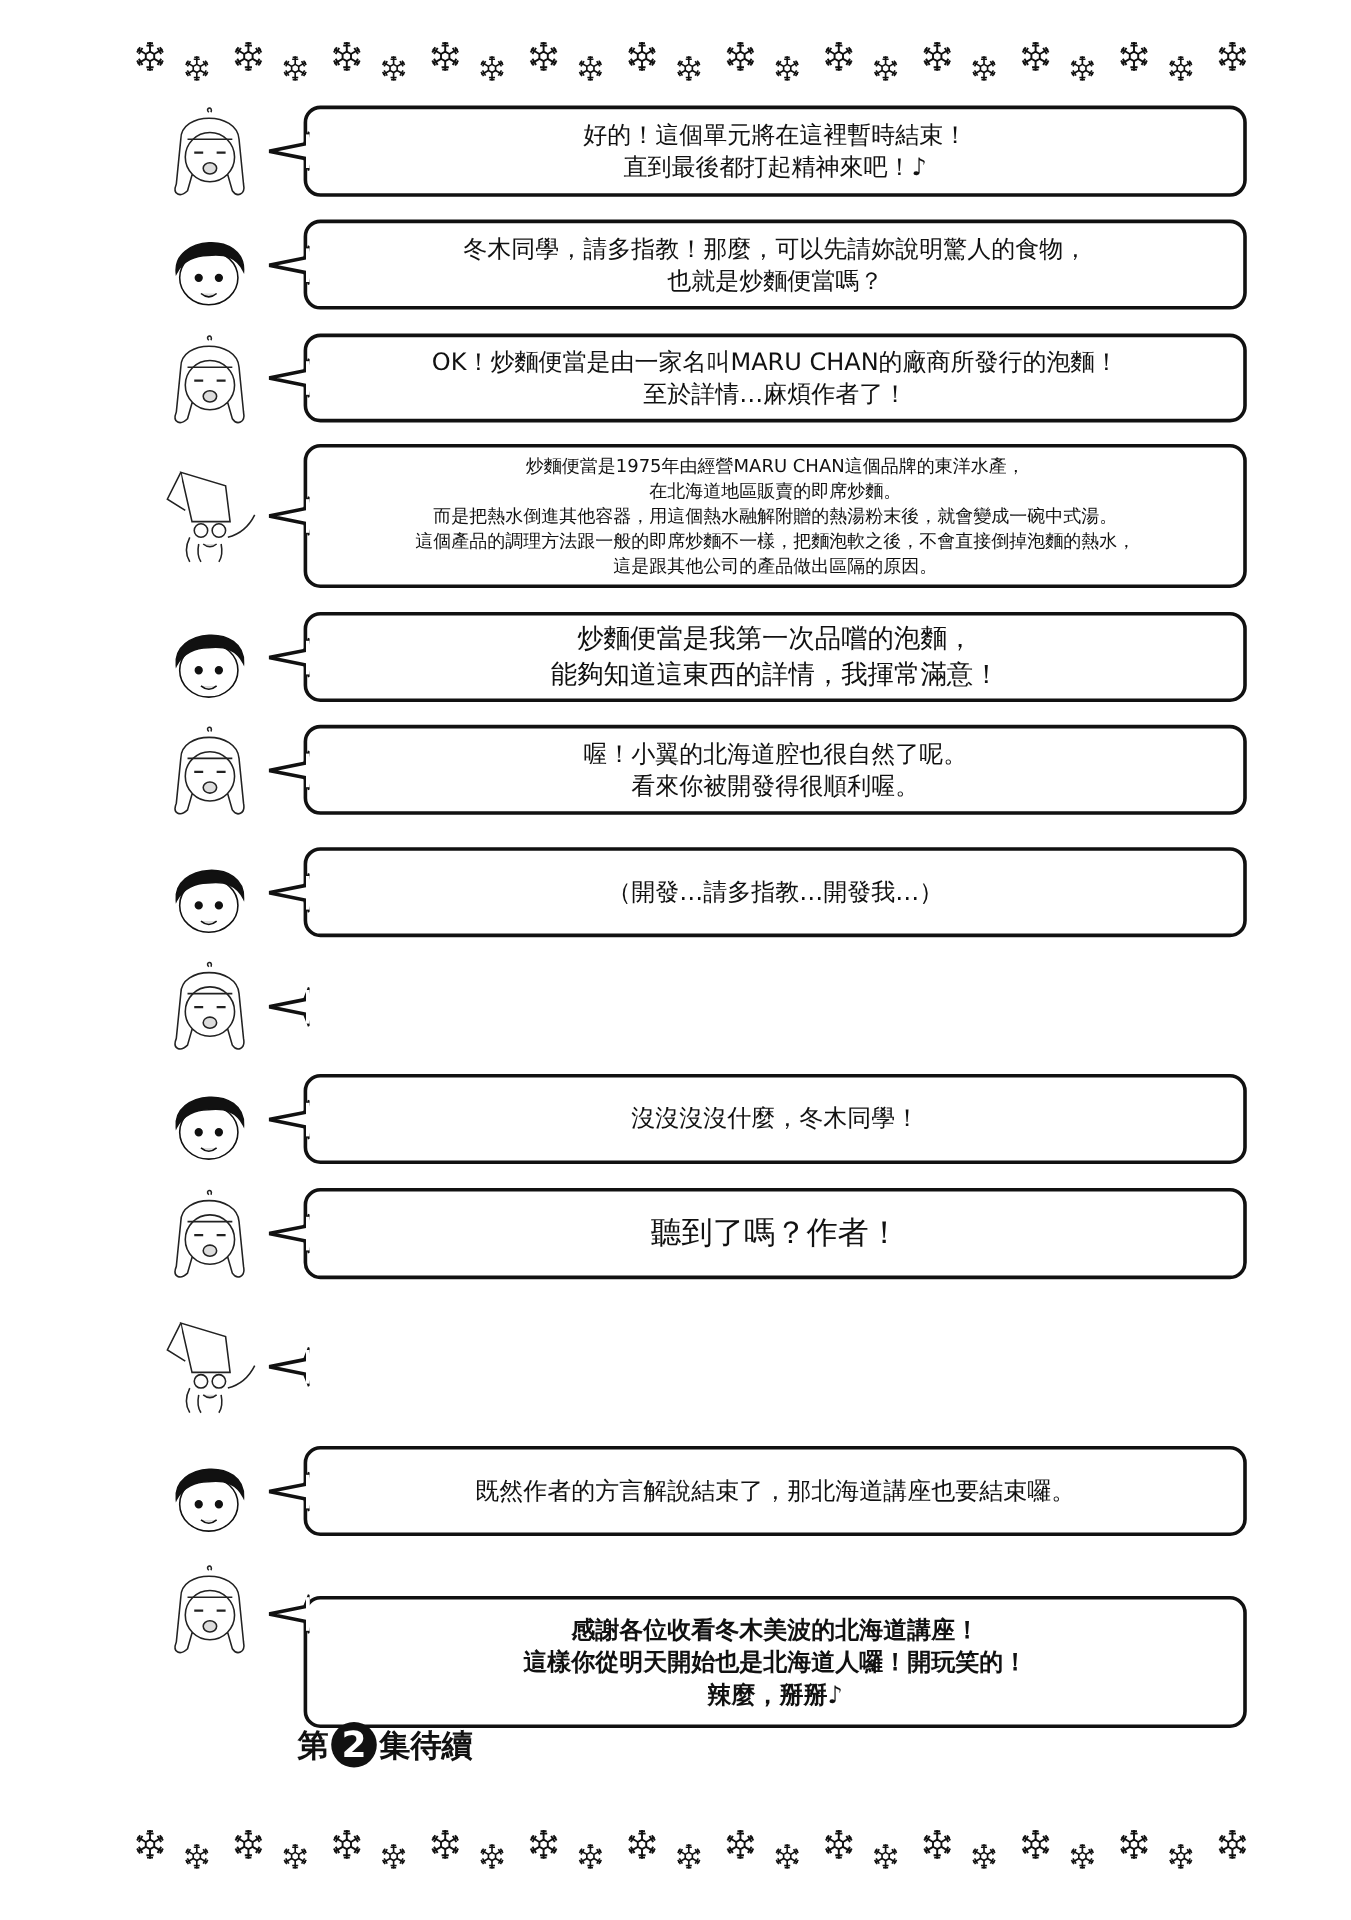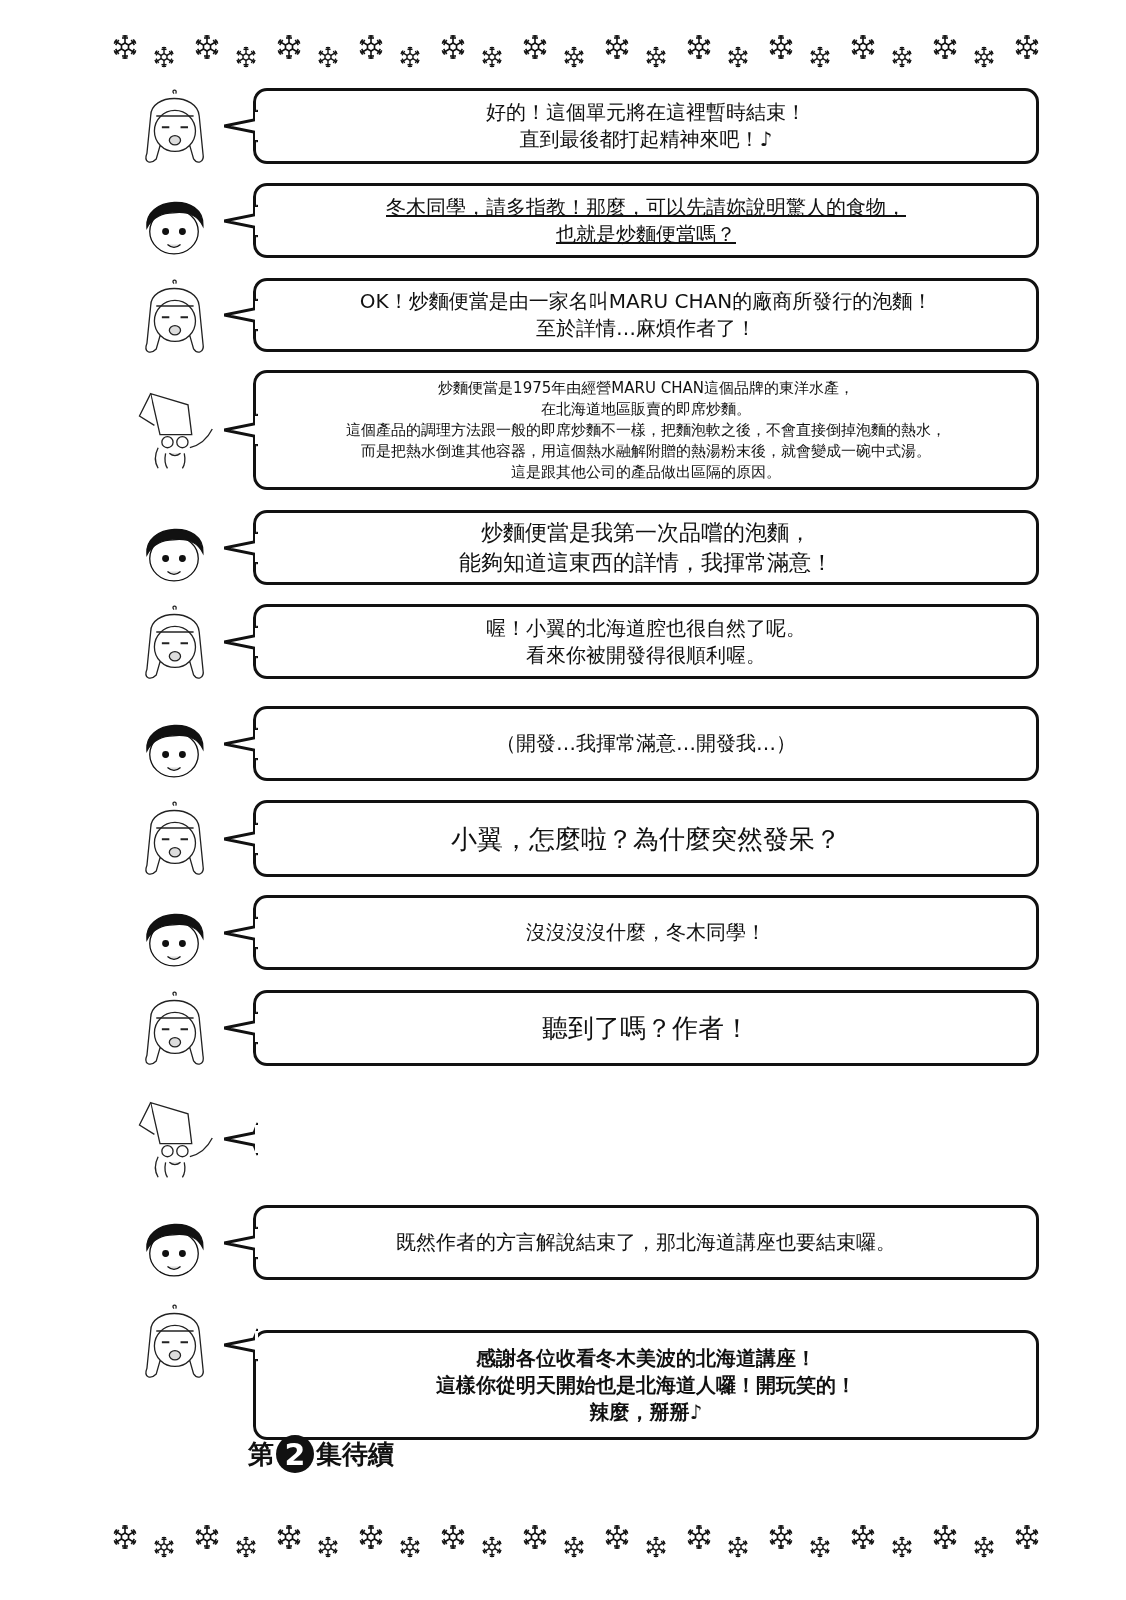--- a/index.html
+++ b/index.html
@@ -869,21 +869,21 @@
     <div class="row" style="top: 183px; height: 75px;">
       <div class="face" style="top: 0px; height: 84px;"><svg viewBox="0 0 90 90" width="100%" height="100%">
           <g stroke="#111" stroke-width="1.4">
             <ellipse cx="45" cy="52" rx="26" ry="24" fill="#fff"></ellipse>
             <path d="M16 48 C12 14 78 10 76 46 C70 34 60 30 44 32 C34 32 22 36 16 48 Z" fill="#111"></path>
             <circle cx="36" cy="52" r="3" fill="#111"></circle>
             <circle cx="54" cy="52" r="3" fill="#111"></circle>
             <path d="M38 66 q7 6 14 0" fill="#ddd"></path>
           </g>
         </svg></div>
-      <div class="bubble sz-m" style="top: 0px; height: 75px; text-decoration: underline;">
+      <div class="bubble sz-m" style="top: 0px; height: 75px;">
         <span class="line">冬木同學，請多指教！那麼，可以先請妳說明驚人的食物，</span>
         <span class="line">也就是炒麵便當嗎？</span>
       </div>
       <div class="tail" style="top: 17.5px;"><svg viewBox="0 0 34 40" width="34" height="40">
           <path d="M34 4 L30 14 L0 20 L30 26 L34 36" fill="#fff" stroke="#111" stroke-width="3" stroke-linejoin="miter"></path>
           <rect x="31" y="6" width="6" height="28" fill="#fff"></rect>
         </svg></div>
     </div>
     <div class="row" style="top: 278px; height: 68px; border-radius: 23px;">
       <div class="face" style="top: 0px; height: 84px;"><svg viewBox="0 0 90 90" width="100%" height="100%">
@@ -912,22 +912,22 @@
             <path d="M20 6 L8 30 L24 40"></path>
             <circle cx="38" cy="58" r="6"></circle>
             <circle cx="54" cy="58" r="6"></circle>
             <path d="M40 70 q6 5 12 0" fill="#ddd"></path>
             <path d="M28 64 q-6 12 0 22 M36 70 q-2 10 2 16 M56 70 q2 10 -2 16 M62 64 q16 -4 24 -20"></path>
           </g>
         </svg></div>
       <div class="bubble sz-s" style="top: 0px; height: 120px;">
         <span class="line">炒麵便當是1975年由經營MARU CHAN這個品牌的東洋水產，</span>
         <span class="line">在北海道地區販賣的即席炒麵。</span>
+        <span class="line">而是把熱水倒進其他容器，用這個熱水融解附贈的熱湯粉末後，就會變成一碗中式湯。</span>
         <span class="line">這個產品的調理方法跟一般的即席炒麵不一樣，把麵泡軟之後，不會直接倒掉泡麵的熱水，</span>
-        <span class="line">而是把熱水倒進其他容器，用這個熱水融解附贈的熱湯粉末後，就會變成一碗中式湯。</span>
         <span class="line">這是跟其他公司的產品做出區隔的原因。</span>
       </div>
       <div class="tail" style="top: 40px;"><svg viewBox="0 0 34 40" width="34" height="40">
           <path d="M34 4 L30 14 L0 20 L30 26 L34 36" fill="#fff" stroke="#111" stroke-width="3" stroke-linejoin="miter"></path>
           <rect x="31" y="6" width="6" height="28" fill="#fff"></rect>
         </svg></div>
     </div>
     <div class="row" style="top: 510px; height: 75px;">
       <div class="face" style="top: 0px; height: 84px;"><svg viewBox="0 0 90 90" width="100%" height="100%">
           <g stroke="#111" stroke-width="1.4">
@@ -971,41 +971,38 @@
       <div class="face" style="top: 0px; height: 84px;"><svg viewBox="0 0 90 90" width="100%" height="100%">
           <g stroke="#111" stroke-width="1.4">
             <ellipse cx="45" cy="52" rx="26" ry="24" fill="#fff"></ellipse>
             <path d="M16 48 C12 14 78 10 76 46 C70 34 60 30 44 32 C34 32 22 36 16 48 Z" fill="#111"></path>
             <circle cx="36" cy="52" r="3" fill="#111"></circle>
             <circle cx="54" cy="52" r="3" fill="#111"></circle>
             <path d="M38 66 q7 6 14 0" fill="#ddd"></path>
           </g>
         </svg></div>
       <div class="bubble sz-m" style="top: 0px; height: 75px;">
-        <span class="line">（開發…我揮常滿意…開發我…）</span>
+        <span class="line">（開發…請多指教…開發我…）</span>
       </div>
       <div class="tail" style="top: 17.5px;"><svg viewBox="0 0 34 40" width="34" height="40">
           <path d="M34 4 L30 14 L0 20 L30 26 L34 36" fill="#fff" stroke="#111" stroke-width="3" stroke-linejoin="miter"></path>
           <rect x="31" y="6" width="6" height="28" fill="#fff"></rect>
         </svg></div>
     </div>
     <div class="row" style="top: 800px; height: 77px;">
       <div class="face" style="top: 0px; height: 84px;"><svg viewBox="0 0 90 90" width="100%" height="100%">
           <g stroke="#222" stroke-width="1.4" fill="#fff">
             <path d="M45 6 c-4 -4 4 -6 2 0"></path>
             <path d="M20 30 C20 5 70 5 72 30 L76 70 C78 80 70 82 66 76 L62 62 L30 62 L26 76 C20 82 12 80 16 70 Z"></path>
             <ellipse cx="46" cy="46" rx="22" ry="22"></ellipse>
             <path d="M26 30 L66 30"></path>
             <path d="M32 42 l8 0 M52 42 l8 0" stroke-width="2"></path>
             <ellipse cx="46" cy="56" rx="6" ry="5" fill="#ddd"></ellipse>
           </g>
         </svg></div>
-      <div class="bubble sz-l" style="top: 0px; height: 77px;">
-        <span class="line">小翼，怎麼啦？為什麼突然發呆？</span>
-      </div>
       <div class="tail" style="top: 18.5px;"><svg viewBox="0 0 34 40" width="34" height="40">
           <path d="M34 4 L30 14 L0 20 L30 26 L34 36" fill="#fff" stroke="#111" stroke-width="3" stroke-linejoin="miter"></path>
           <rect x="31" y="6" width="6" height="28" fill="#fff"></rect>
         </svg></div>
     </div>
     <div class="row" style="top: 895px; height: 75px;">
       <div class="face" style="top: 0px; height: 84px;"><svg viewBox="0 0 90 90" width="100%" height="100%">
           <g stroke="#111" stroke-width="1.4">
             <ellipse cx="45" cy="52" rx="26" ry="24" fill="#fff"></ellipse>
             <path d="M16 48 C12 14 78 10 76 46 C70 34 60 30 44 32 C34 32 22 36 16 48 Z" fill="#111"></path>

